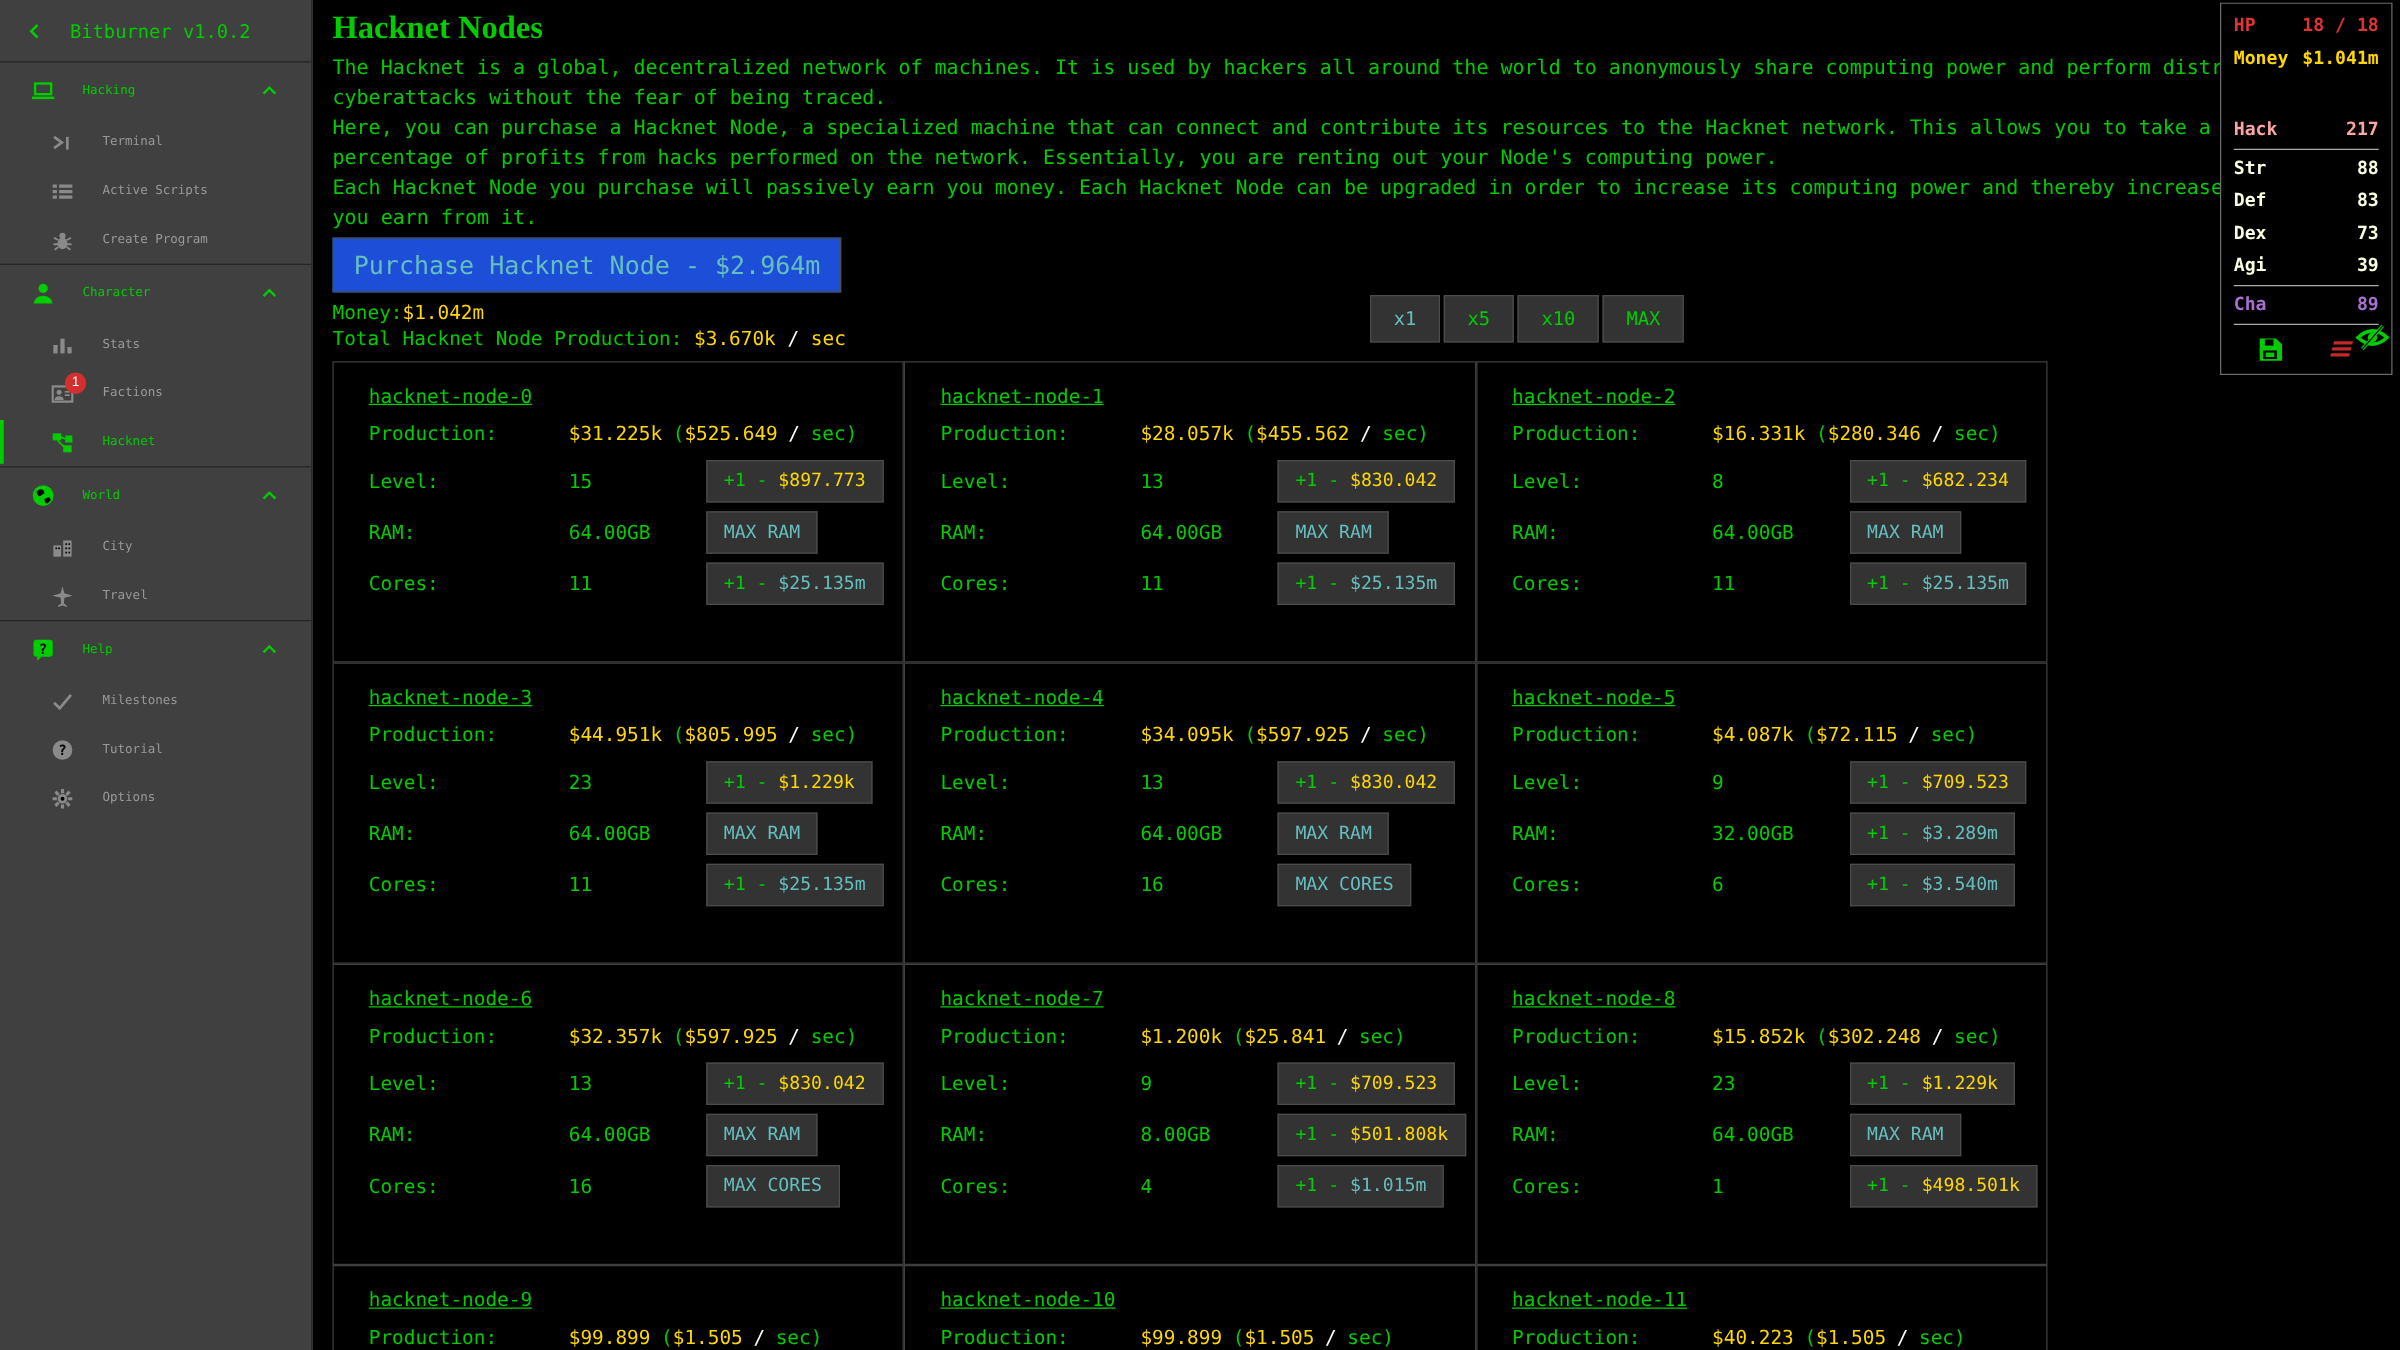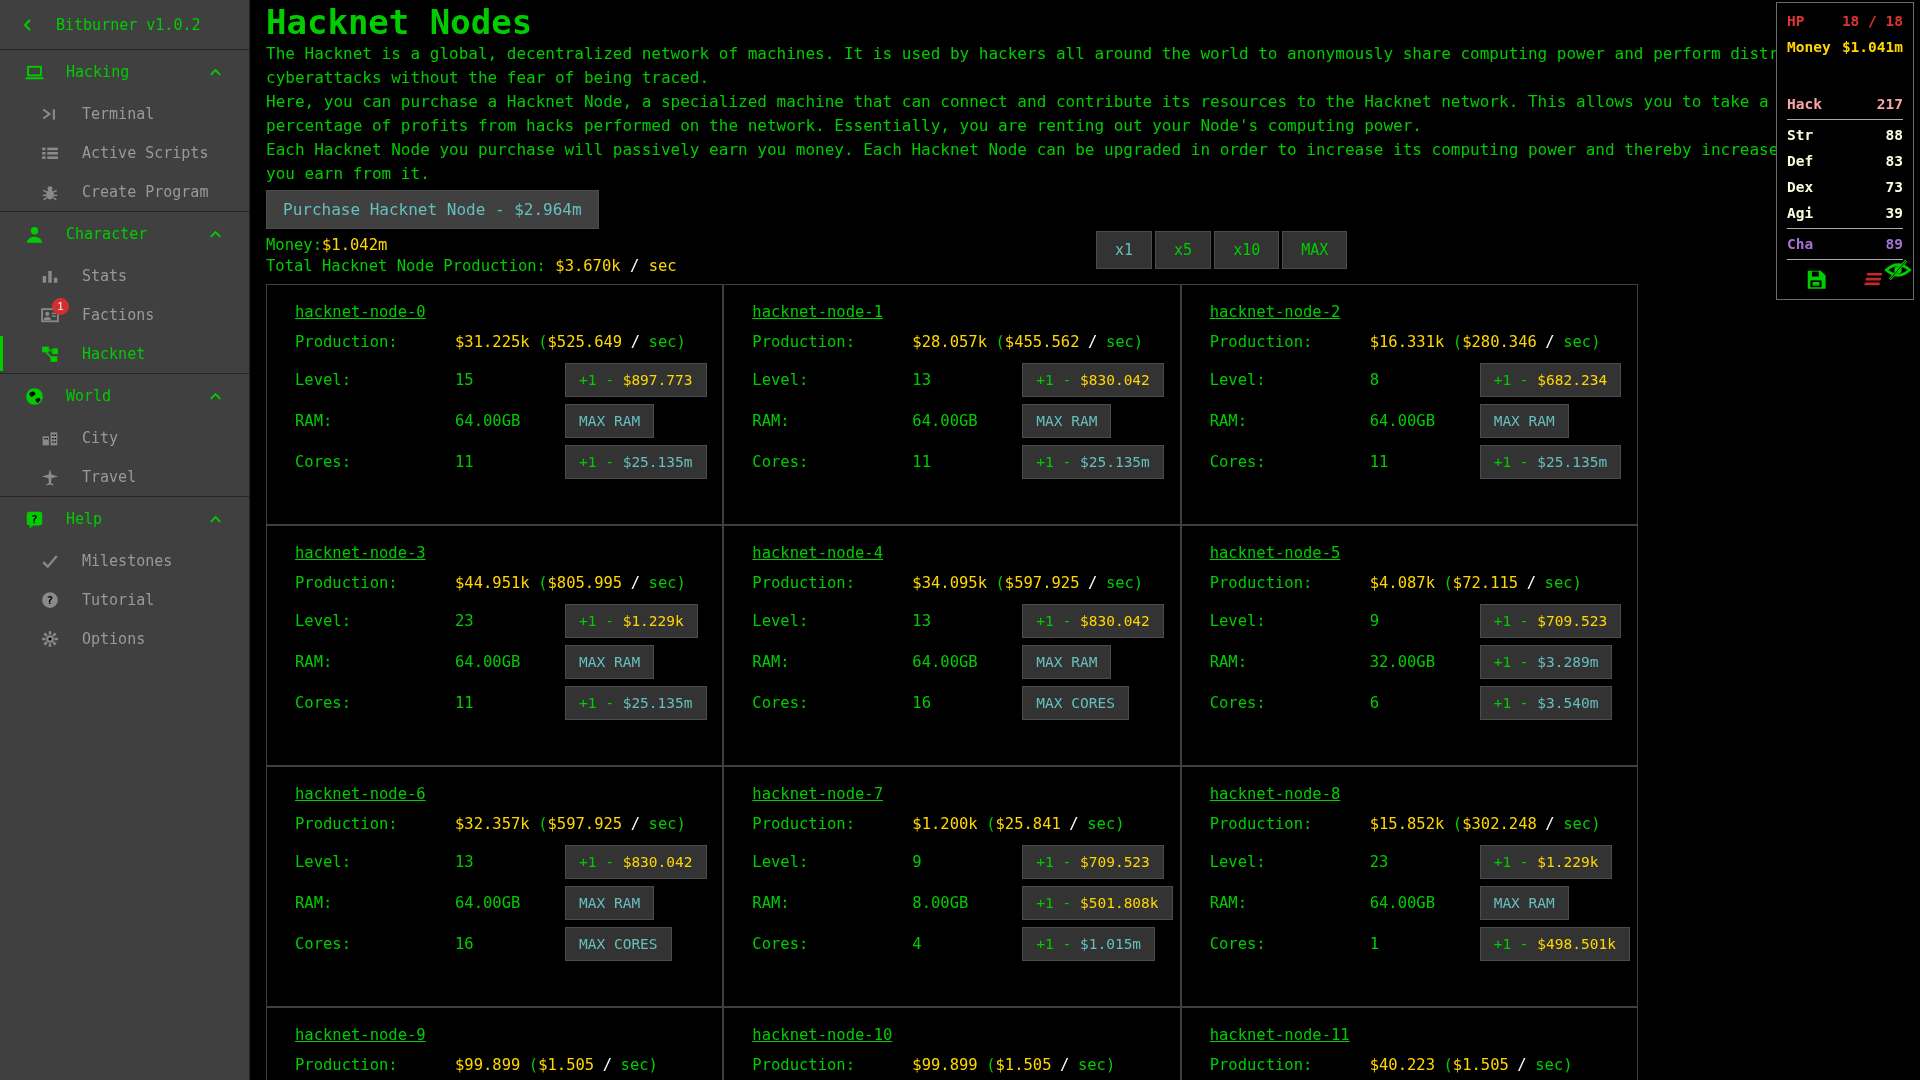--- a/index.html
+++ b/index.html
@@ -17,34 +17,34 @@
     color:#0c0; cursor:pointer; }
   .nav-item { height:39px; display:flex; align-items:center; padding-left:40px;
     color:#999; cursor:pointer; position:relative; }
   .nav-item .nv-icon { color:#8a8a8a; }
   .nav-item.selected { color:#0c0; }
   .nav-item.selected .nv-icon { color:#0c0; }
   .nav-item.selected::before { content:""; position:absolute; left:0; top:2px; bottom:2px;
     width:3px; background:#0c0; }
   .nv-icon { width:20px; height:20px; display:inline-flex; align-items:center;
     justify-content:center; position:relative; flex:0 0 20px; }
-  .nv-label { margin-left:22px; font-size:15px; white-space:nowrap; }
+  .nv-label { margin-left:22px; font-size:10px; white-space:nowrap; }
   .sec-chevron { margin-left:auto; margin-right:26px; color:#0c0; display:inline-flex; }
   .nav-divider { border-top:1px solid #252525; }
   .badge { position:absolute; top:-7px; right:-9px; width:17px; height:17px;
     border-radius:50%; background:#d32f2f; color:#fff; font-size:11px; line-height:17px;
     text-align:center; font-family:"Liberation Sans", sans-serif; }
 
   
   .main { margin-left:250px; padding:4px 0 0 16px; }
-  .page-title { font-size:34px; line-height:36px; font-weight:bold; color:#0c0; }
+  .page-title { font-size:26px; line-height:36px; font-weight:bold; color:#0c0;font-family:Liberation Serif, serif; }
   .description { white-space:pre; font-size:16px; line-height:24px; margin-top:2px; color:#0c0; }
   button { font-family:"DejaVu Sans Mono", monospace; cursor:pointer; }
-  .g-btn { background:#404040; border:1px solid #4c4c4c; color:#66bfbf;
-    font-size:16px; padding:9px 16px; }
+  .g-btn { background:#1d4ed8; border:1px solid #4c4c4c; color:#66bfbf;
+    font-size:20px; padding:9px 16px; }
   .purchase-btn { display:inline-block; margin-top:4px; }
   .money-block { position:relative; margin-top:6px; }
   .info-line { font-size:15.5px; line-height:21px; }
   .money { color:#ffd700; }
   .green { color:#0c0; }
   .white { color:#fff; }
   .mult-group { position:absolute; left:830px; top:-4px; display:flex; gap:3px; }
   .mult-btn { background:#333; border:1px solid #4c4c4c; color:#0c0;
     font-size:15px; padding:9px 18px; }
   .mult-btn.selected { color:#66bfbf; }

